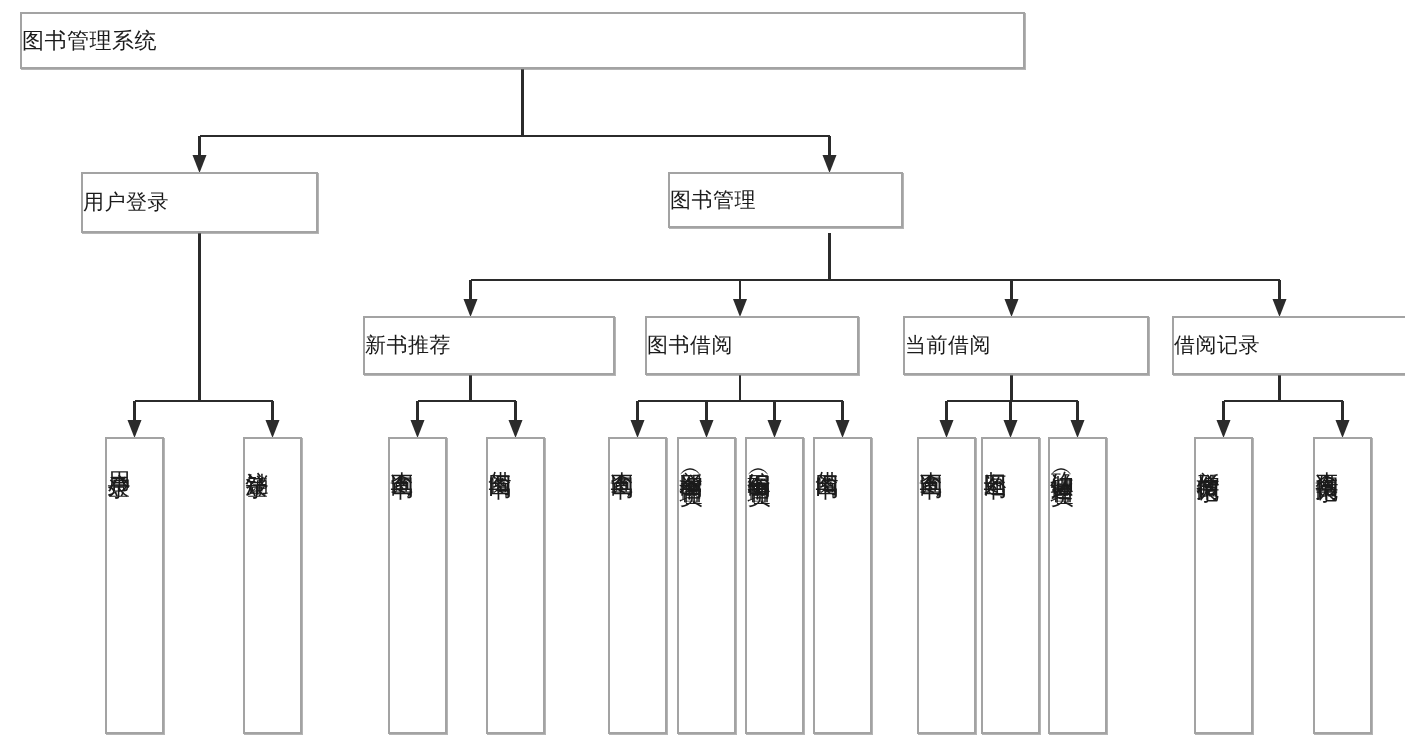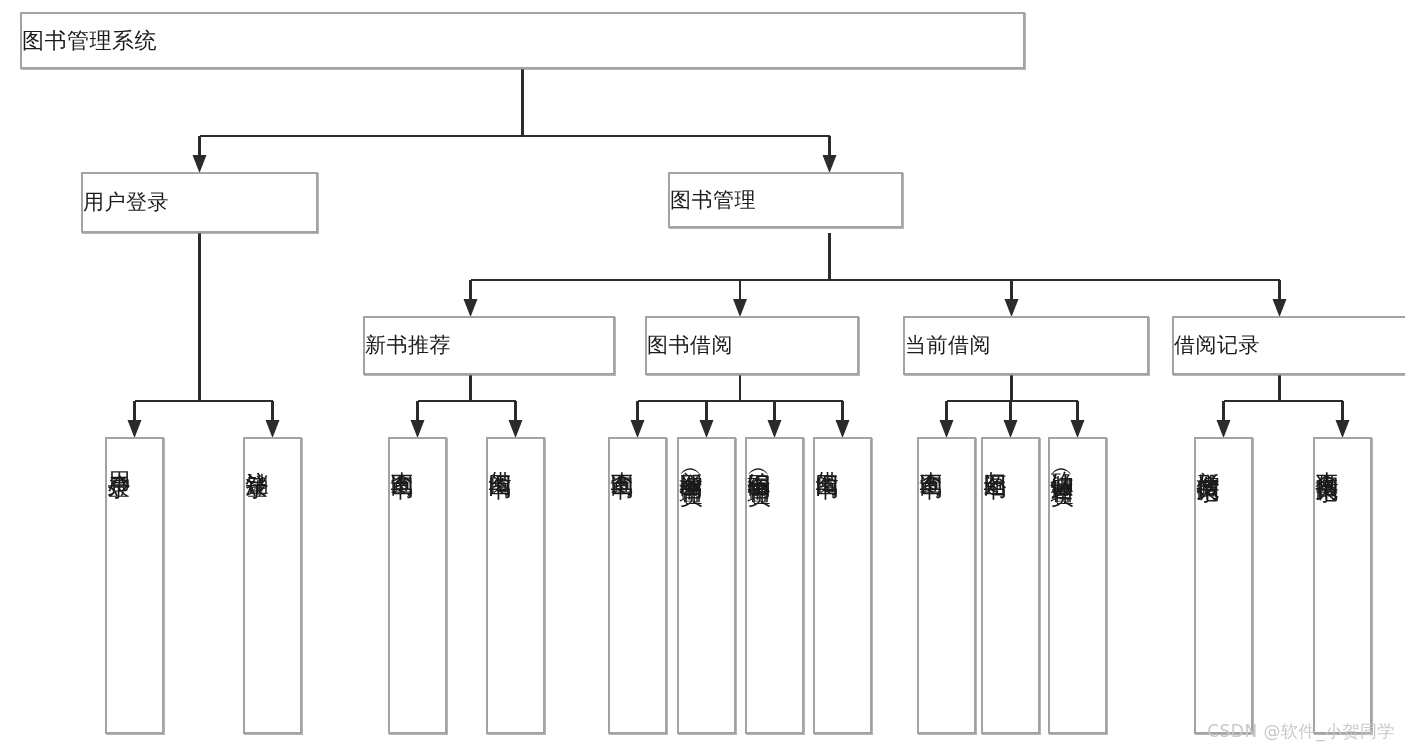--- a/index.html
+++ b/index.html
@@ -191,14 +191,13 @@
         <span class="label">确认归还（管理员）</span>
       </div>
       <div class="node vertical leaf" style="left: 1194px; top: 437px; width: 59px; height: 297px;">
         <span class="label">新增借阅记录</span>
       </div>
       <div class="node vertical leaf" style="left: 1313px; top: 437px; width: 59px; height: 297px;">
         <span class="label">查询借阅记录</span>
       </div>
     </div>
 
-  <div id="watermark">CSDN @软件_小贺同学</div>
 </div>
 
 </body></html>

